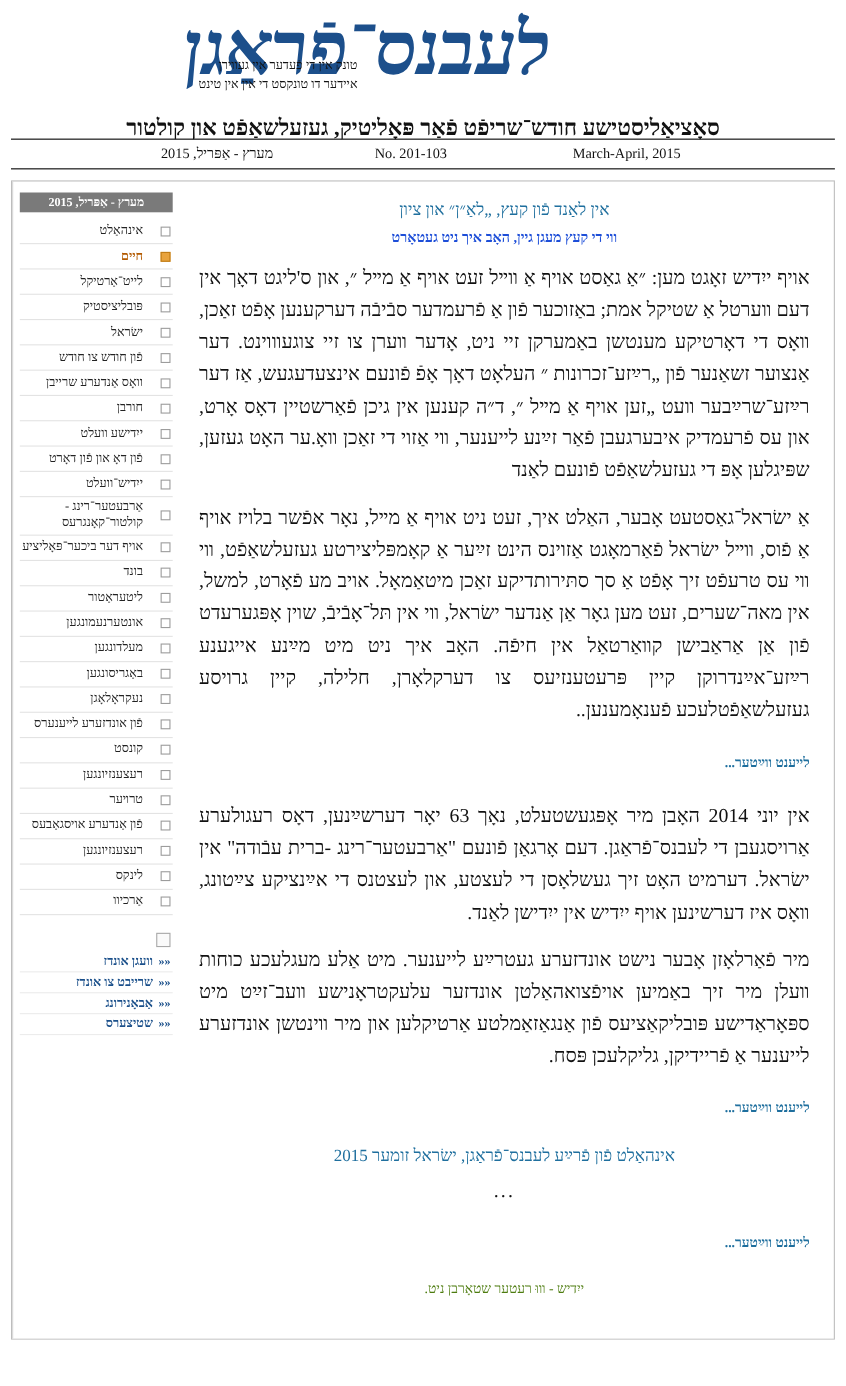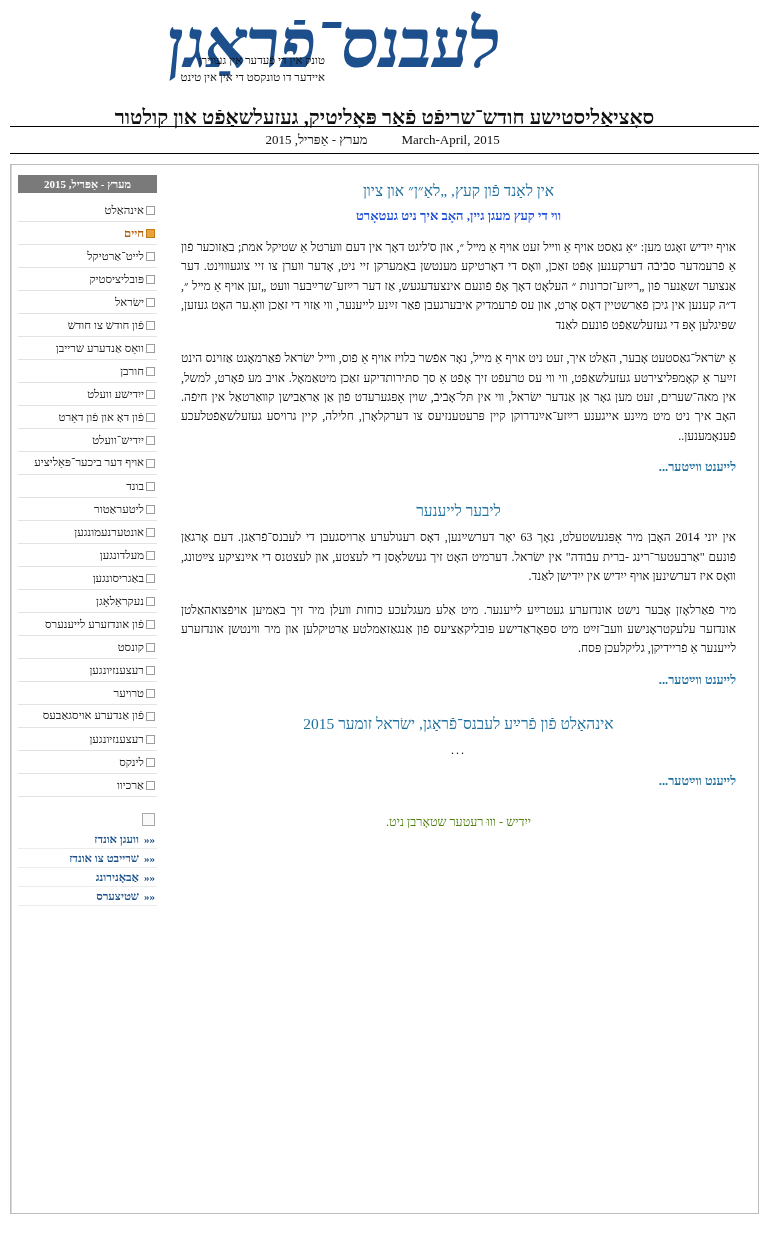--- a/index.html
+++ b/index.html
@@ -116,21 +116,21 @@
     font-size: 11px;
     font-weight: bold;
     text-align: center;
     padding: 3px 4px;
     margin-bottom: 6px;
   }
   .nav-item {
     display: flex;
     align-items: center;
     justify-content: flex-start;
-    gap: 2px;
+    gap: 16px;
     border-bottom: 1px solid #e3e3e3;
     padding: 3px 2px 3px 2px;
     font-size: 11.5px;
     color: #222;
     min-height: 16px;
   }
   .nav-item .bullet {
     width: 7px;
     height: 7px;
     border: 1px solid #9c9c9c;
@@ -204,36 +204,36 @@
     line-height: 1.35;
   }
   .article-subtitle {
     font-size: 13px;
     font-weight: bold;
     text-align: center;
     color: #1d4ed8;
     margin: 0 0 14px 0;
   }
   .para {
-    font-size: 12px;
+    font-size: 18px;
     line-height: 1.62;
     text-align: justify;
     margin: 0 0 14px 0;
     color: #111;
   }
   .para.center-dots {
     text-align: center;
     letter-spacing: 2px;
   }
   .readmore {
     color: #1f6f9e;
     font-size: 12.5px;
     font-weight: bold;
     text-align: right;
-    margin-top: 14px;
+    margin-top: 26px;
   }
   .article-foot-note {
     font-size: 12.5px;
     text-align: center;
     color: #4d7c0f;
     margin-top: 10px;
   }
   .article.tight { margin-bottom: 18px; }
 </style>
 </head>
@@ -247,37 +247,37 @@
       <div class="logo-sub">
         <div>טונק אין די פֿעדער אין געווירן</div>
         <div>איידער דו טונקסט די אין אין טינט</div>
       </div>
     </div>
     <div class="masthead-tagline">סאָציאַליסטישע חודש־שריפֿט פֿאַר פּאָליטיק, געזעלשאַפֿט און קולטור</div>
   </div>
 
   <div class="issue-bar">
     <div class="seg left">March-April, 2015</div>
+    <div class="seg">No. 201-103</div>
     <div class="seg right">מערץ - אַפּריל, 2015</div>
   </div>
 
   <div class="frame">
 
     <div class="content">
 
       <div class="article">
         <div class="article-title">אין לאַנד פֿון קעץ, „לאַ״ן״ און ציון</div>
         <div class="article-subtitle">ווי די קעץ מעגן גיין, האָב איך ניט געטאָרט</div>
         <p class="para">אויף ייִדיש זאָגט מען: ״אַ גאַסט אויף אַ װײל זעט אויף אַ מײל ״, און ס'ליגט דאָך אין דעם װערטל אַ שטיקל אמת; באַזוכער פֿון אַ פֿרעמדער סבֿיבֿה דערקענען אָפֿט זאַכן, װאָס די דאָרטיקע מענטשן באַמערקן זיי ניט, אָדער װערן צו זיי צוגעװוינט. דער אַנצוער זשאַנער פֿון „רײַזע־זכרונות ״ העלאָט דאָך אָפֿ פֿונעם אינצעדעגעש, אַז דער רײַזע־שרײַבער װעט „זען אויף אַ מײל ״, ד״ה קענען אין גיכן פֿאַרשטיין דאָס אָרט, און עס פֿרעמדיק איבערגעבן פֿאַר זײַנע לייענער, װי אַזוי די זאַכן װאָ.ער האָט געזען, שפּיגלען אָפּ די געזעלשאַפֿט פֿונעם לאַנד</p>
         <p class="para">אַ ישׂראל־גאַסטעט אָבער, האַלט איך, זעט ניט אויף אַ מײל, נאָר אפֿשר בלויז אויף אַ פֿוס, װײל ישׂראל פֿאַרמאָגט אַזוינס הינט זײַער אַ קאָמפּליצירטע געזעלשאַפֿט, װי װי עס טרעפֿט זיך אָפֿט אַ סך סתּירותדיקע זאַכן מיטאַמאָל. אויב מע פֿאָרט, למשל, אין מאה־שערים, זעט מען גאָר אַן אַנדער ישׂראל, װי אין תּל־אָבֿיבֿ, שוין אָפּגערעדט פֿון אַן אַראַבישן קװאַרטאַל אין חיפֿה. האָב איך ניט מיט מײַנע אייגענע רײַזע־אײַנדרוקן קיין פּרעטענזיעס צו דערקלאָרן, חלילה, קיין גרויסע געזעלשאַפֿטלעכע פֿענאָמענען..</p>
         <div class="readmore">לייענט ווײַטער...</div>
       </div>
 
       <div class="article">
-        <div class="article-title">ליבער לייענער</div>
         <p class="para">אין יוני 2014 האָבן מיר אָפּגעשטעלט, נאָך 63 יאָר דערשײַנען, דאָס רעגולערע אַרויסגעבן די לעבנס־פֿראַגן. דעם אָרגאַן פֿונעם "אַרבעטער־רינג -ברית עבֿודה" אין ישׂראל. דערמיט האָט זיך געשלאָסן די לעצטע, און לעצטנס די אײַנציקע צײַטונג, װאָס איז דערשינען אויף ייִדיש אין ייִדישן לאַנד.</p>
         <p class="para">מיר פֿאַרלאָזן אָבער נישט אונדזערע געטרײַע לייענער. מיט אַלע מעגלעכע כוחות װעלן מיר זיך באַמיען אויפֿצואהאַלטן אונדזער עלעקטראָנישע װעב־זײַט מיט ספּאָראַדישע פּובליקאַציעס פֿון אַנגאַזאַמלטע אַרטיקלען און מיר װינטשן אונדזערע לייענער אַ פֿריידיקן, גליקלעכן פּסח.</p>
         <div class="readmore">לייענט ווײַטער...</div>
       </div>
 
       <div class="article">
         <div class="article-title">אינהאַלט פֿון פֿרײַע לעבנס־פֿראַגן, ישׂראל זומער 2015</div>
         <p class="para center-dots">...</p>
         <div class="readmore">לייענט ווײַטער...</div>
       </div>
@@ -330,20 +330,24 @@
       <div class="nav-item">
         <span class="bullet"></span>
         <span class="label">פֿון דאָ און פֿון דאָרט</span>
       </div>
       <div class="nav-item">
         <span class="bullet"></span>
         <span class="label">ייִדיש־וועלט</span>
       </div>
       <div class="nav-item two-line">
         <span class="bullet"></span>
+        <span class="label">אַרבעטער־רינג - קולטור־קאָנגרעס</span>
+      </div>
+      <div class="nav-item two-line">
+        <span class="bullet"></span>
         <span class="label">אויף דער ביכער־פּאָליציע</span>
       </div>
       <div class="nav-item">
         <span class="bullet"></span>
         <span class="label">בונד</span>
       </div>
       <div class="nav-item">
         <span class="bullet"></span>
         <span class="label">ליטעראַטור</span>
       </div>

